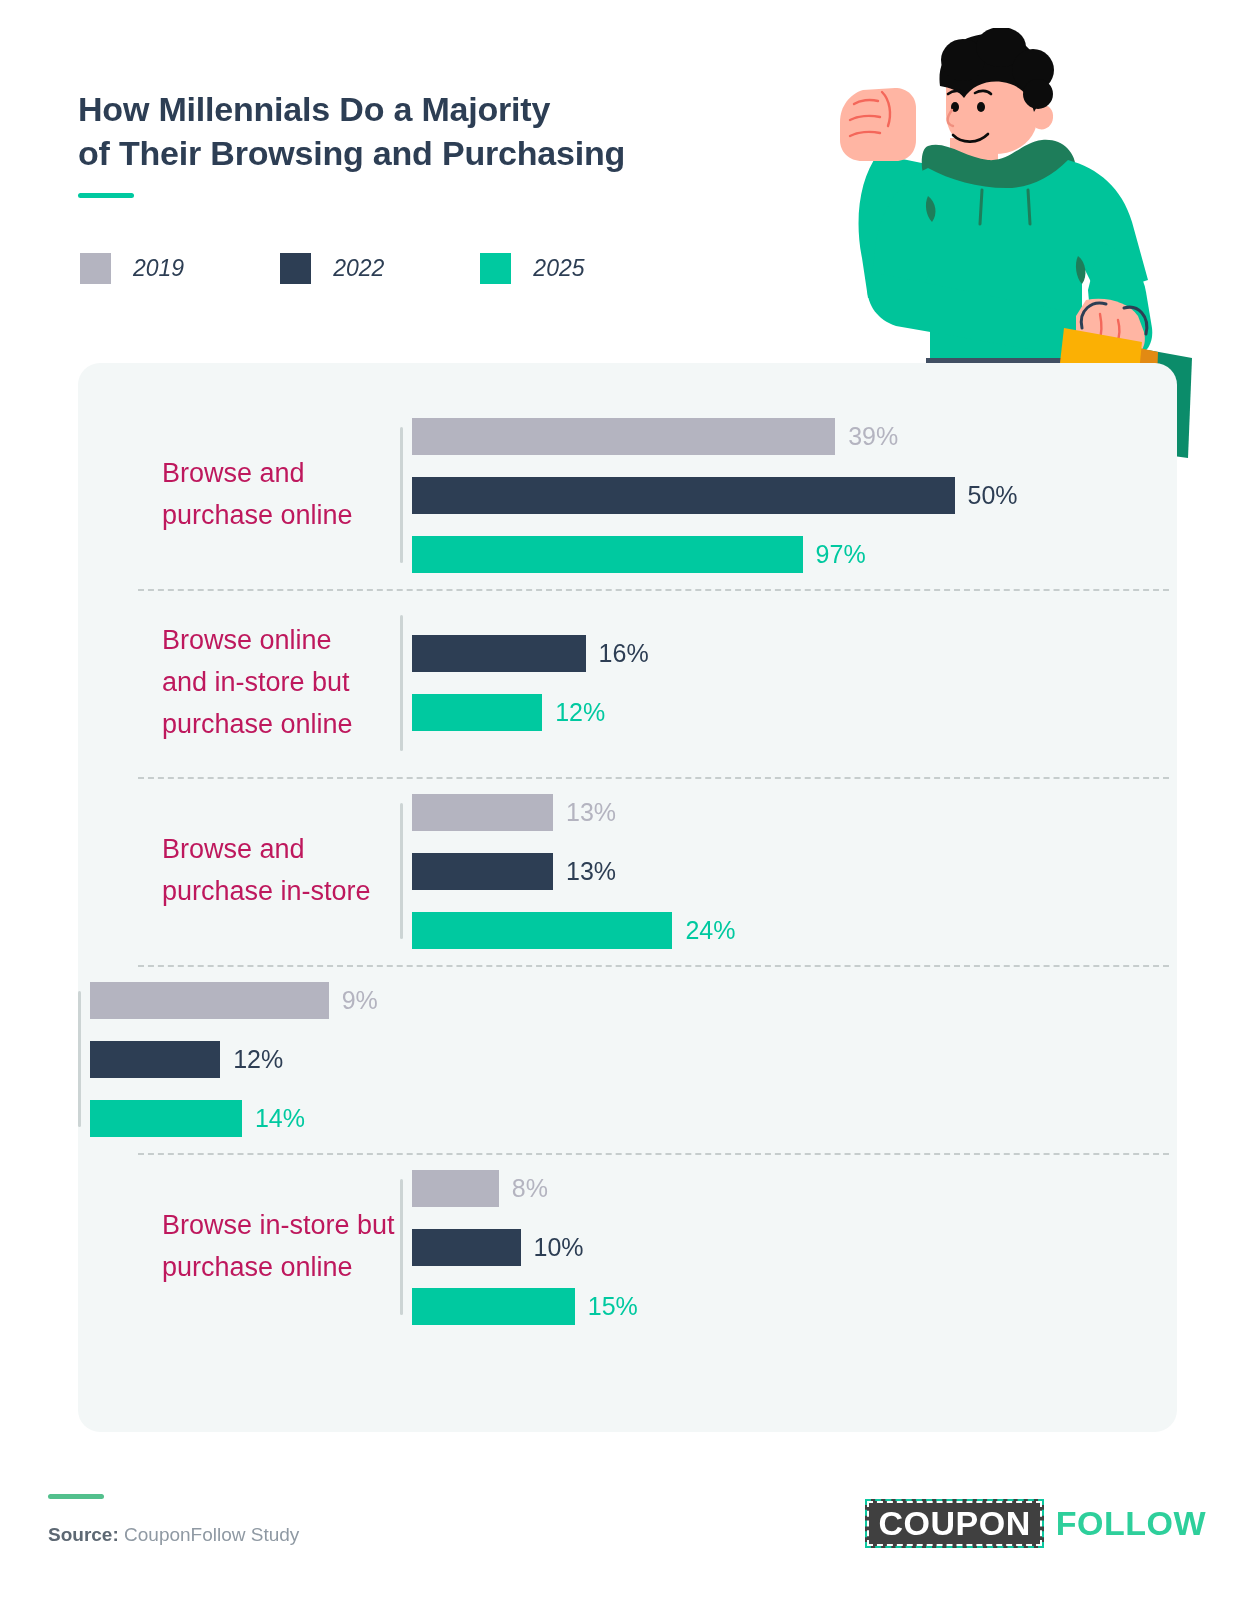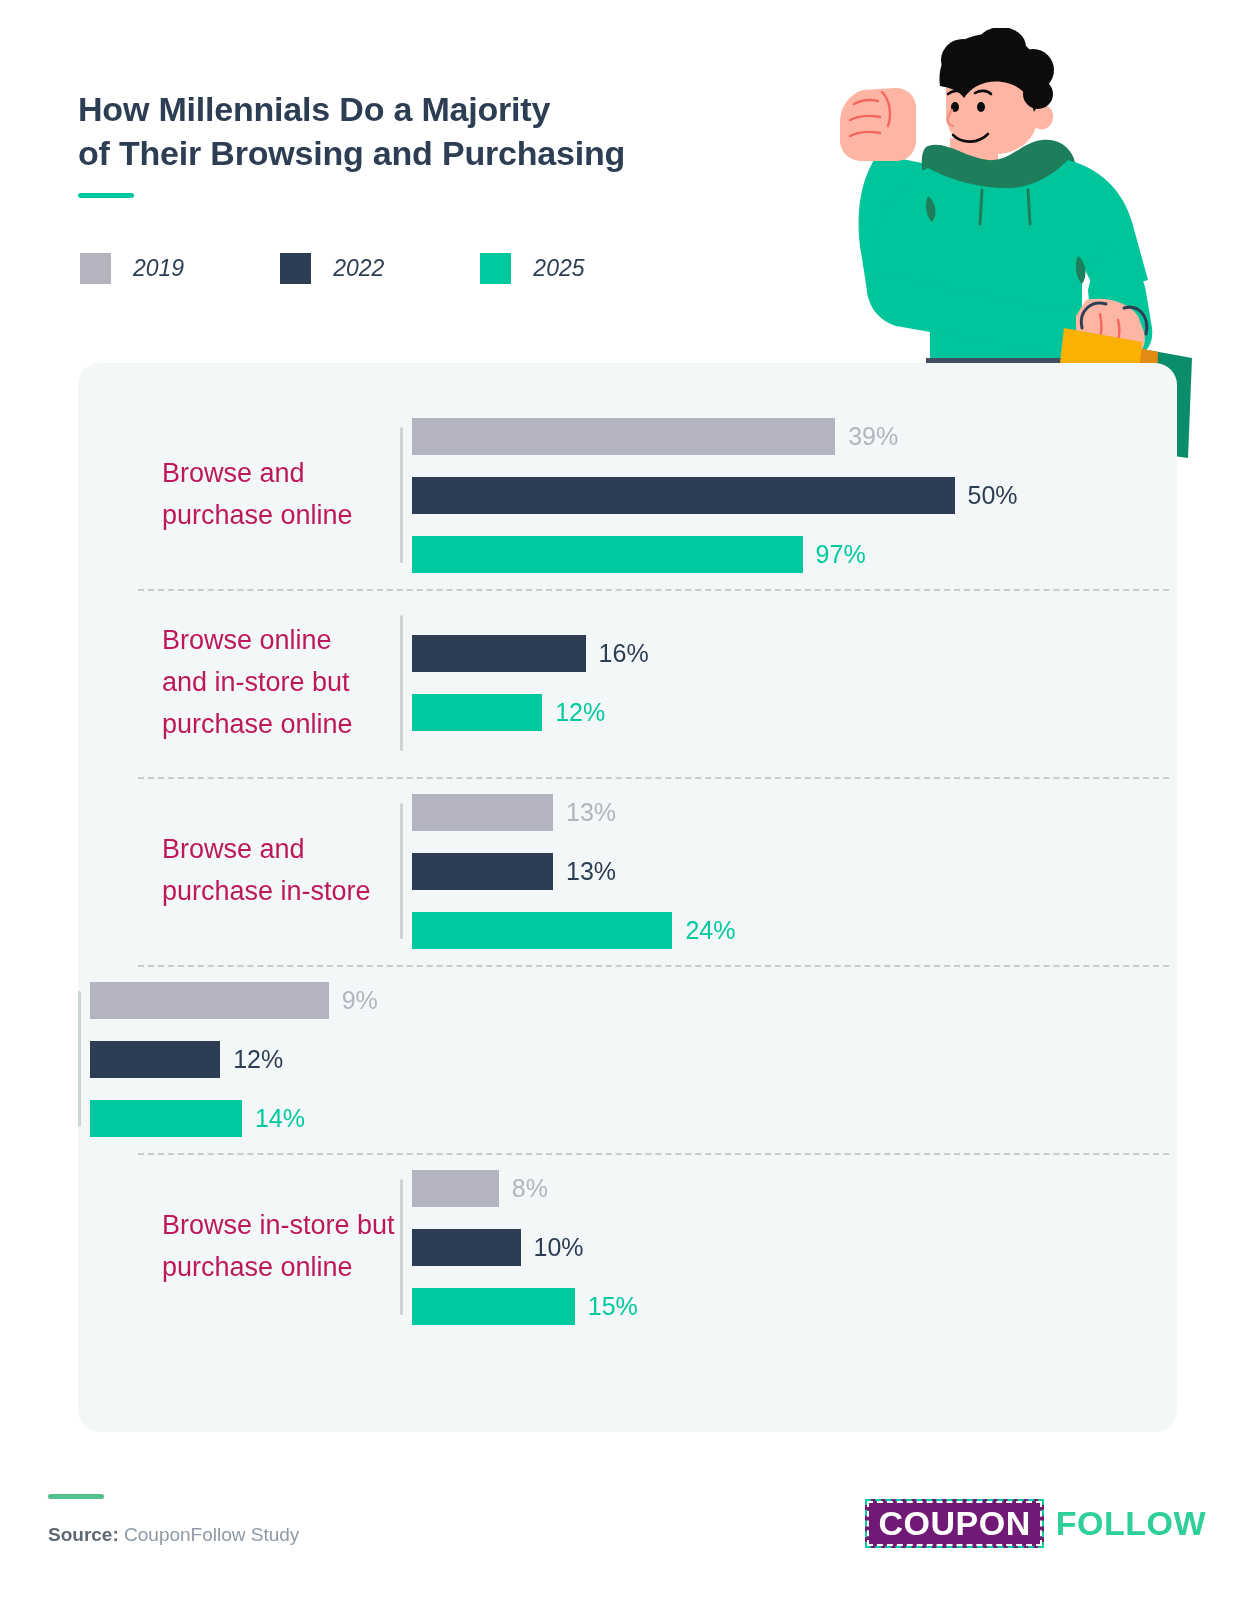--- a/index.html
+++ b/index.html
@@ -170,21 +170,21 @@
 
   .logo {
     position: absolute;
     right: 48px;
     top: 1498px;
     display: flex;
     align-items: center;
     height: 50px;
   }
   .logo-coupon {
-    background: #701a75;
+    background: #404040;
     color: #ffffff;
     font-size: 34px;
     font-weight: bold;
     letter-spacing: 0.5px;
     padding: 5px 11px 6px 11px;
     border: 2px dashed #0dc8a0;
     outline: 2px dashed #ffffff;
     outline-offset: -4px;
     line-height: 1;
   }

